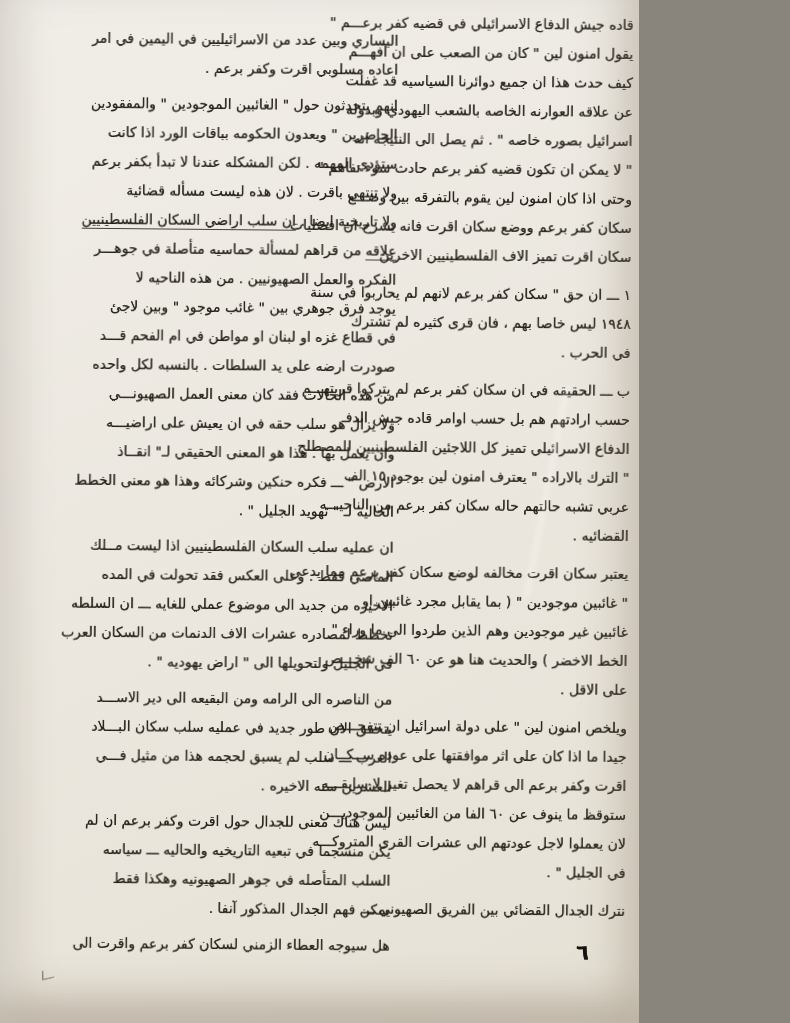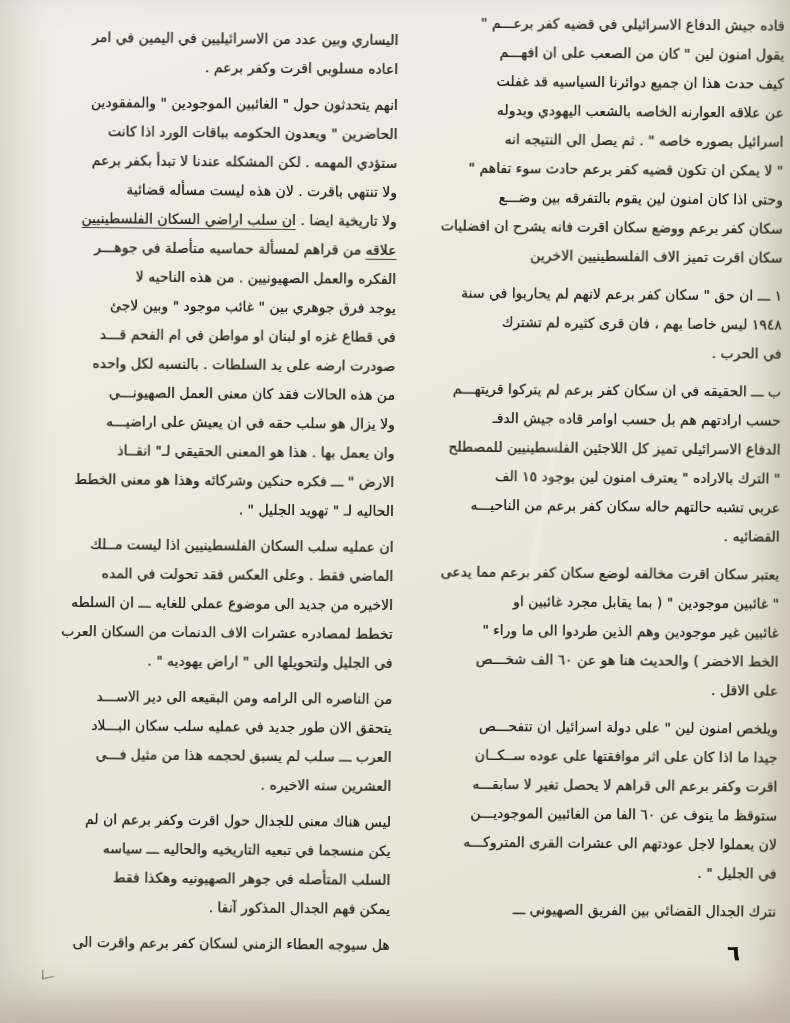--- a/index.html
+++ b/index.html
@@ -1,18 +1,18 @@
 <!DOCTYPE html>
 <html lang="ar"><head>
 <meta charset="utf-8">
 <style>
   html,body{margin:0;padding:0;}
   body{background:#8a857c;font-family:"DejaVu Sans",sans-serif;}
   .page{
-    position:relative;width:790px;height:1023px;overflow:hidden;
+    position:relative;width:639px;height:1023px;overflow:hidden;
     background:linear-gradient(155deg,#f1eee8 0%,#ece8e0 45%,#e6e1d5 100%);
   }
   .content{position:absolute;inset:0;transform:rotate(0.55deg);transform-origin:50% 50%;}
   .col{
     position:absolute;direction:rtl;text-align:right;color:#232019;
     text-shadow:0 0 0.6px rgba(35,30,22,0.75);
     filter:blur(0.2px);
     overflow:hidden;
   }
   .col-right{top:8px;right:10px;width:374px;height:930px;}

